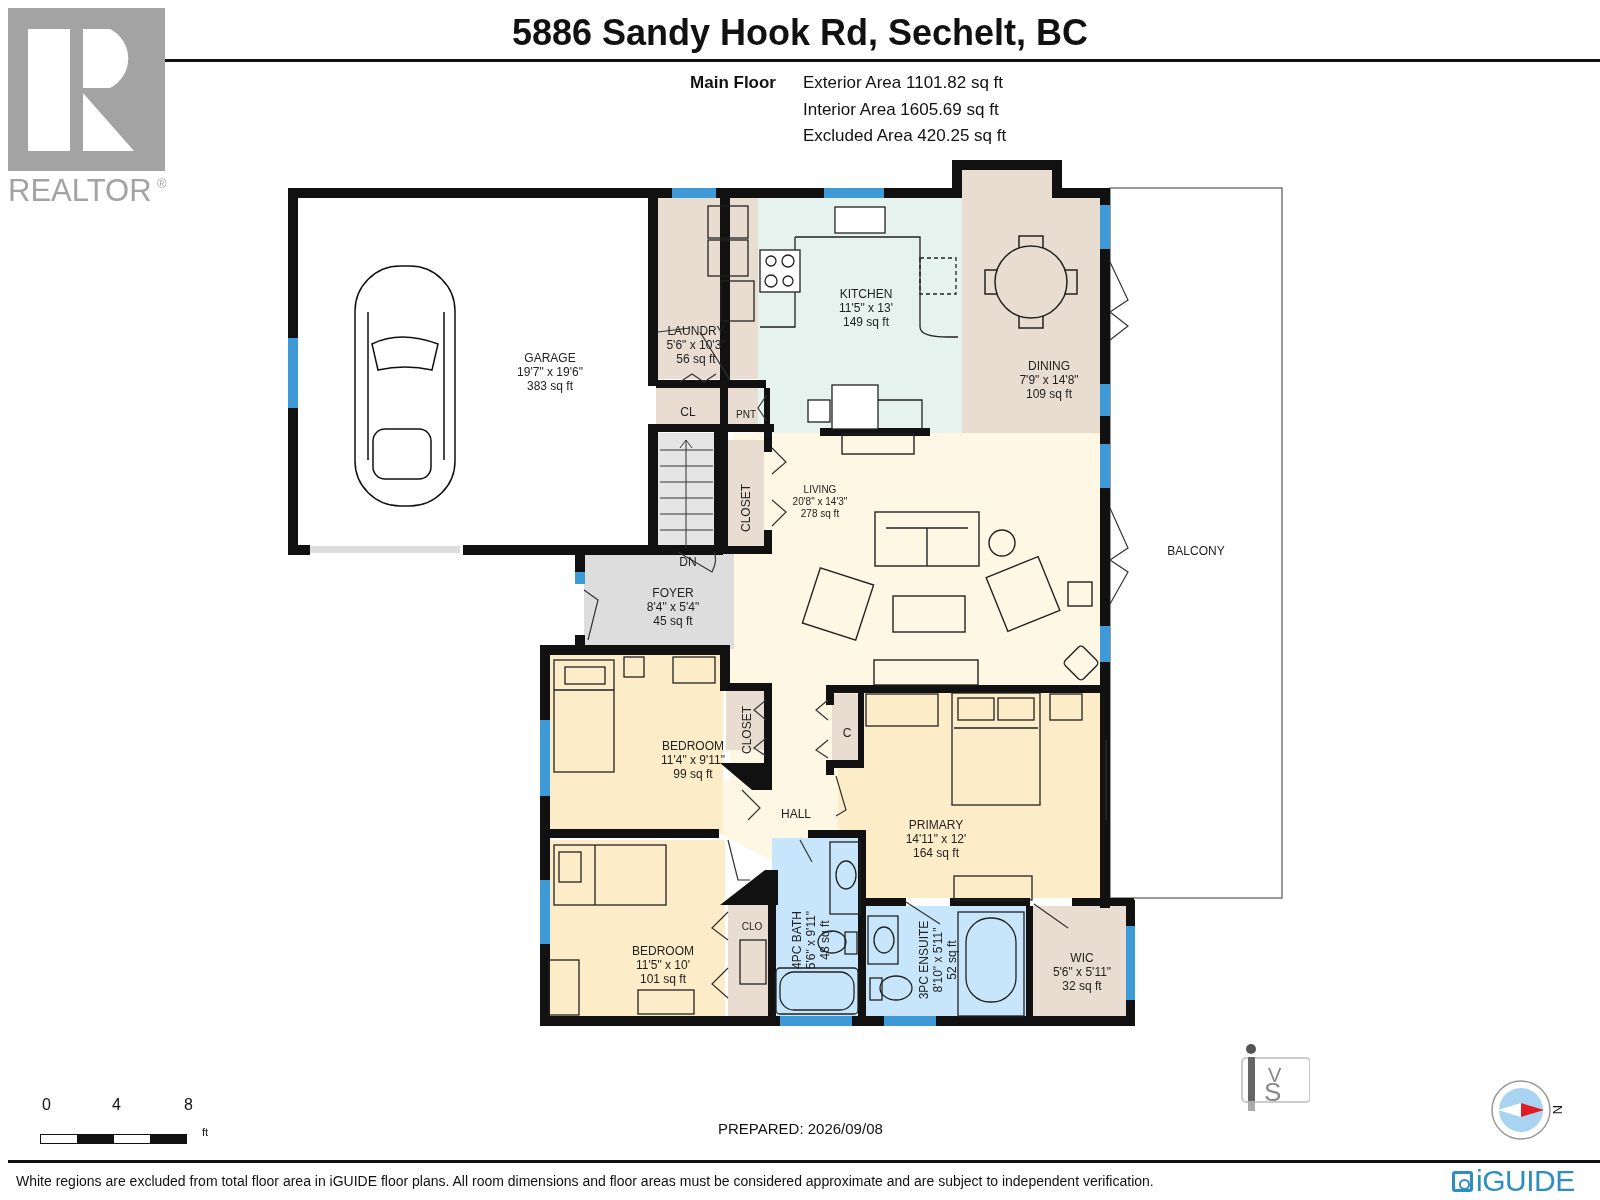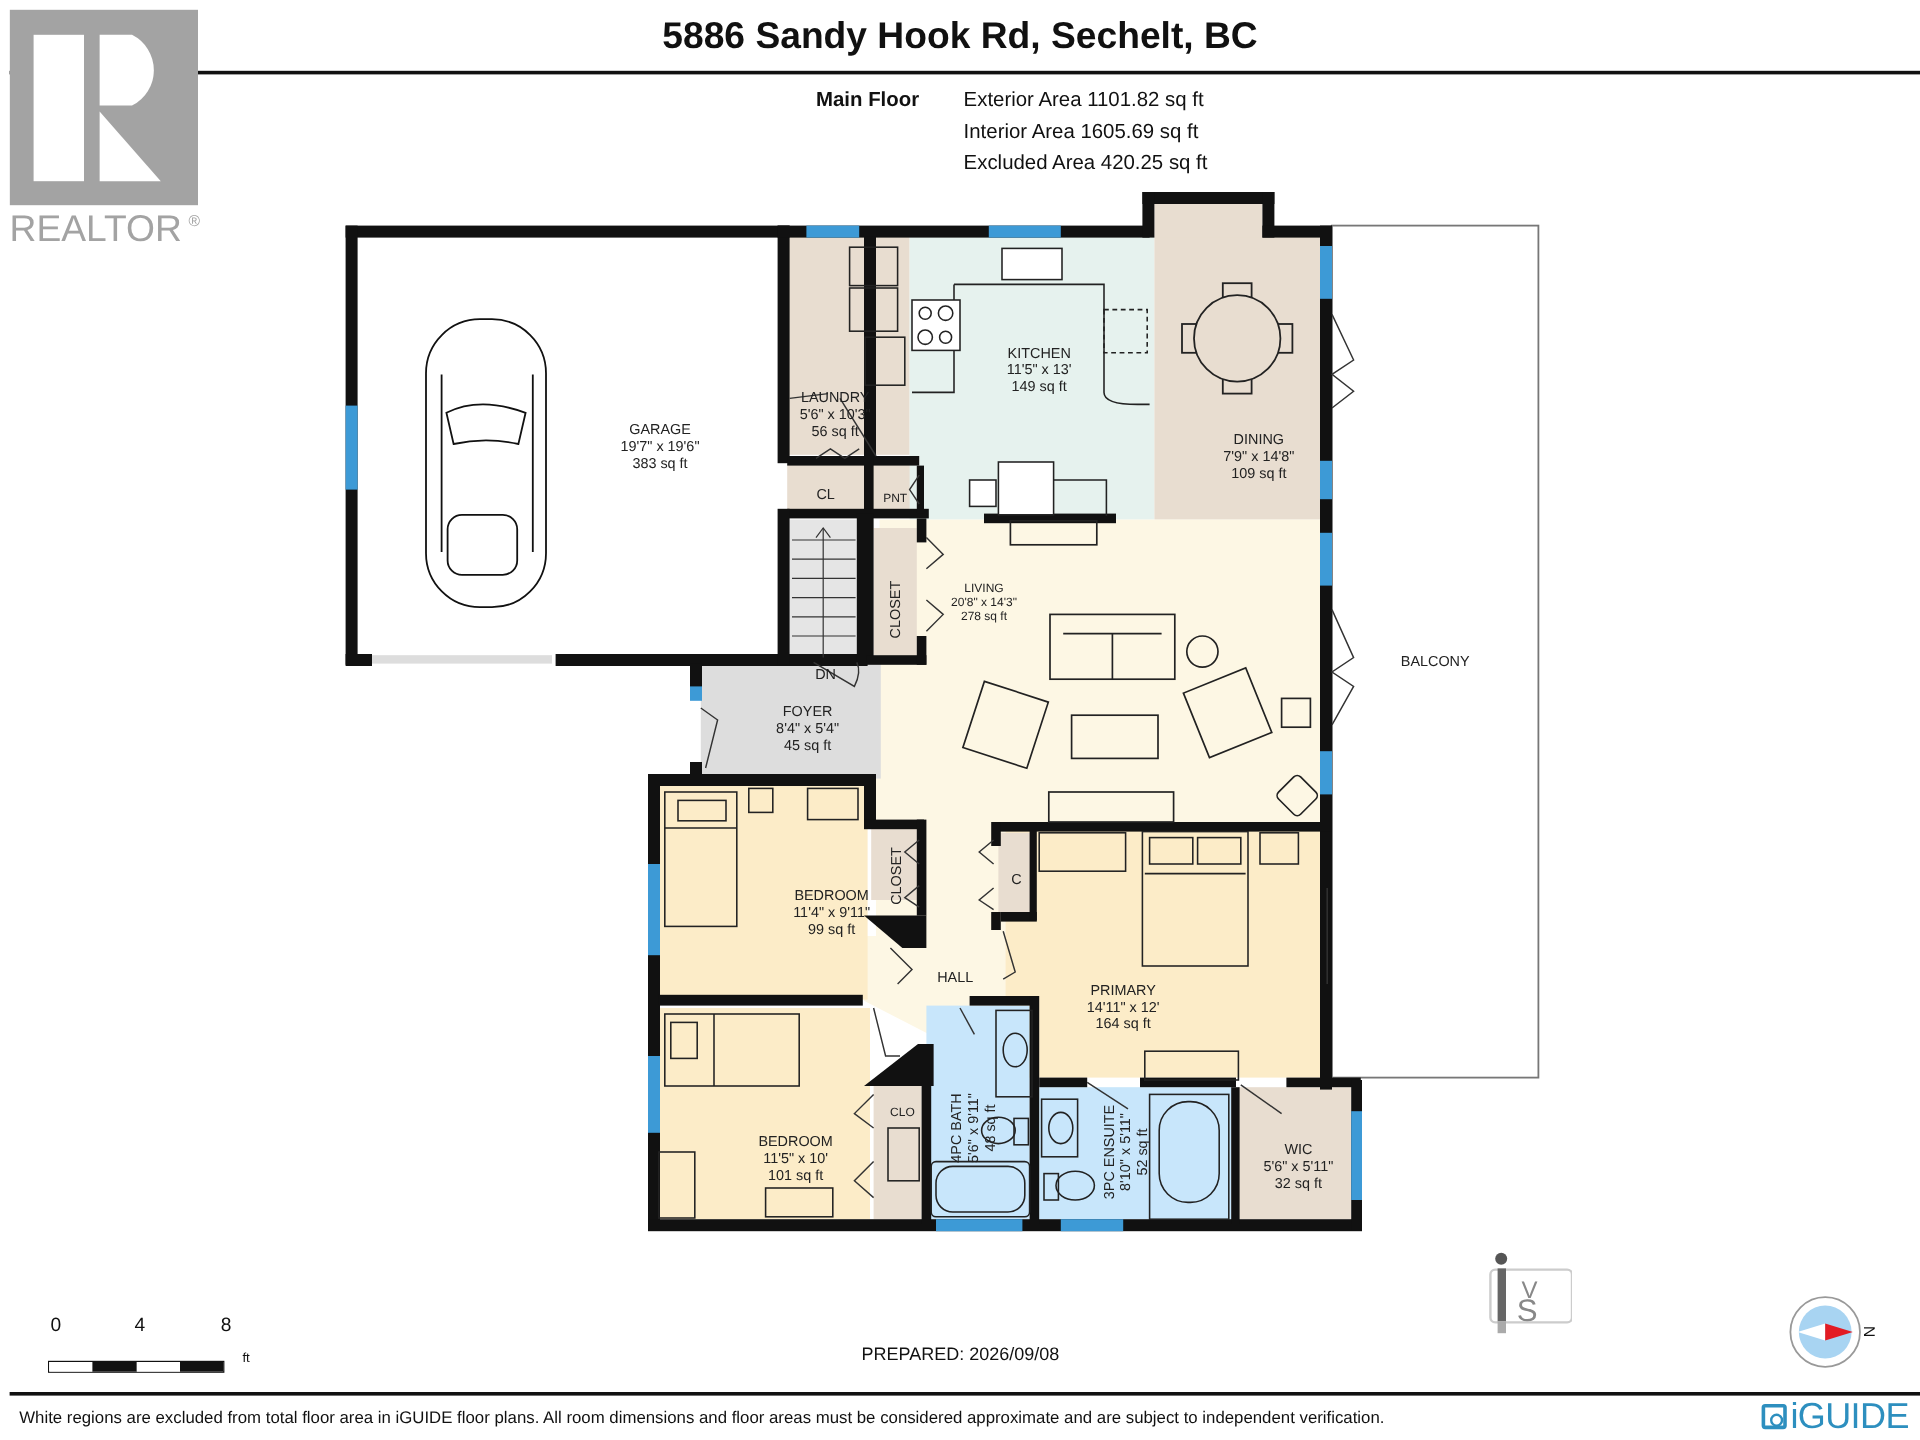--- a/index.html
+++ b/index.html
@@ -1,36 +1,36 @@
 <!DOCTYPE html>
 <html><head>
 <meta charset="utf-8">
 <style>
   html, body { margin: 0; padding: 0; background: #ffffff; }
   body { width: 1600px; height: 1200px; position: relative; overflow: hidden;
          font-family: "Liberation Sans", sans-serif; color: #111; }
   .abs { position: absolute; }
-  #title { left: 0; width: 1600px; top: 12px; text-align: center; font-size: 31px; font-weight: bold; }
+  #title { left: 0; width: 1600px; top: 12px; text-align: center; font-size: 36px; font-weight: bold; }
   #title-rule { left: 8px; width: 1592px; top: 59px; height: 3px; background: #111; }
   #realtor-logo { left: 8px; top: 8px; width: 160px; height: 204px; }
   #summary { left: 680px; top: 70px; font-size: 17px; line-height: 26.5px; }
-  #summary .lbl { position: absolute; left: 0; width: 96px; text-align: left; font-weight: bold; }
+  #summary .lbl { position: absolute; left: 0; width: 96px; text-align: right; font-weight: bold; }
   #summary .rows { position: absolute; left: 123px; white-space: nowrap; }
   #plan { left: 0; top: 0; width: 1600px; height: 1200px; }
   #plan text { font-family: "Liberation Sans", sans-serif; fill: #222; }
   #scale { left: 40px; top: 1104px; }
   #scale .ticks { position: relative; height: 18px; font-size: 16px; }
   #scale .ticks span { position: absolute; top: -8px; }
   #scale .bar { display: flex; border: 1px solid #111; width: 145px; height: 8px; margin-top: 12px; }
   #scale .bar div { flex: 1; }
   #scale .unit { position: absolute; left: 162px; top: 22px; font-size: 11px; }
   #prepared { left: 718px; top: 1120px; font-size: 15px; }
   #footer-rule { left: 8px; width: 1592px; top: 1160px; height: 3px; background: #111; }
   #disclaimer { left: 16px; top: 1173px; font-size: 14px; white-space: nowrap; }
-  #iguide { left: 1452px; top: 1166px; font-size: 30px; color: #2d8fbf; letter-spacing: -0.5px; line-height: 30px; margin-left: 16px; }
+  #iguide { left: 1452px; top: 1166px; font-size: 30px; color: #2d8fbf; letter-spacing: -0.5px; line-height: 30px; }
   #iguide .box { display: inline-block; width: 21px; height: 21px; border: 3px solid #2d8fbf; border-radius: 3px; vertical-align: -1px; margin-right: 3px; position: relative; box-sizing: border-box;}
   #iguide .box::after { content: ""; position: absolute; left: 4px; top: 5px; width: 7px; height: 7px; border: 2px solid #2d8fbf; border-radius: 50%; }
   #ivs-logo { left: 1240px; top: 1040px; width: 70px; height: 80px; }
   #compass { left: 1490px; top: 1080px; width: 80px; height: 70px; }
 </style>
 </head>
 <body>
 
 <div id="title" class="abs">5886 Sandy Hook Rd, Sechelt, BC</div>
 <div id="title-rule" class="abs"></div>

